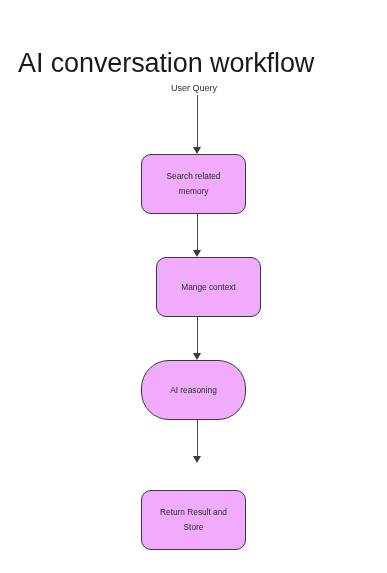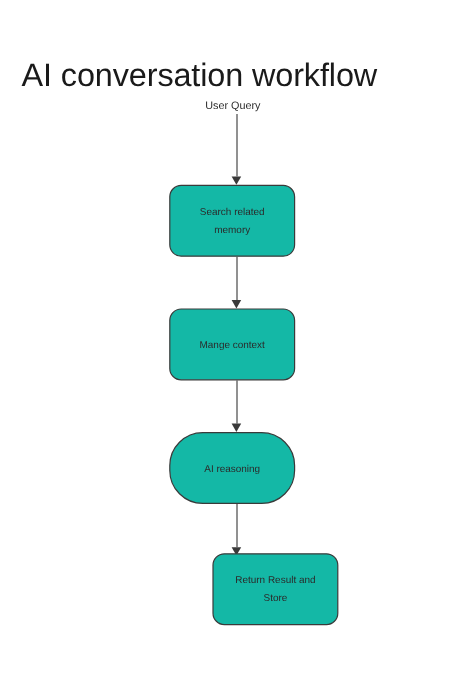--- a/index.html
+++ b/index.html
@@ -50,38 +50,38 @@
   }
 
   .node {
     position: absolute;
     left: 141px;
     width: 105px;
     height: 60px;
     box-sizing: border-box;
     border: 1px solid #3a3a3a;
     border-radius: 10px;
-    background: #14b8a6;
+    background: #f0abfc;
     display: flex;
     align-items: center;
     justify-content: center;
   }
   .node-label {
     font-size: 8.3px;
     line-height: 15px;
     color: #2b2b2b;
     text-align: center;
     padding: 0 7px;
     white-space: pre-line;
   }
 
   .node-1 { top: 154px; }
-  .node-2 { top: 257px; }
+  .node-2 { top: 257px; margin-left: 15px; }
   .node-3 { top: 360px; border-radius: 28px; }
-  .node-4 { top: 461px; margin-left: 36px; }
+  .node-4 { top: 490px; }
 
   .connector {
     position: absolute;
     left: 193px;
     width: 9px;
   }
   .connector .shaft {
     position: absolute;
     left: 4px;
     top: 0;

